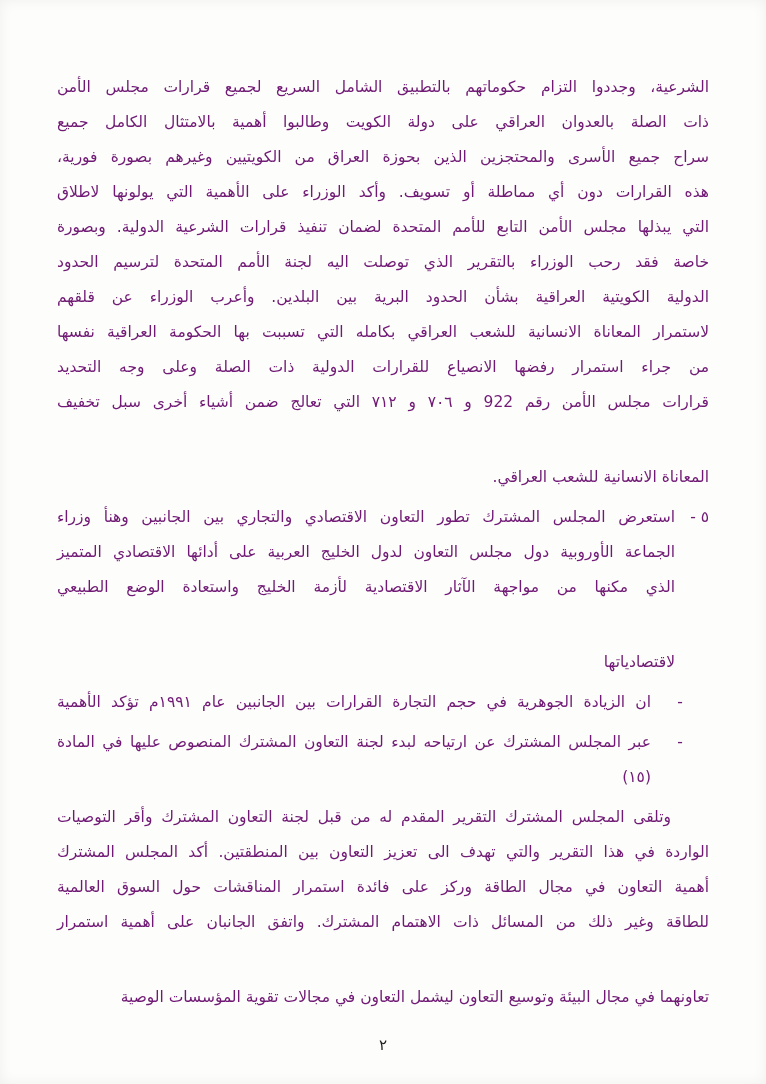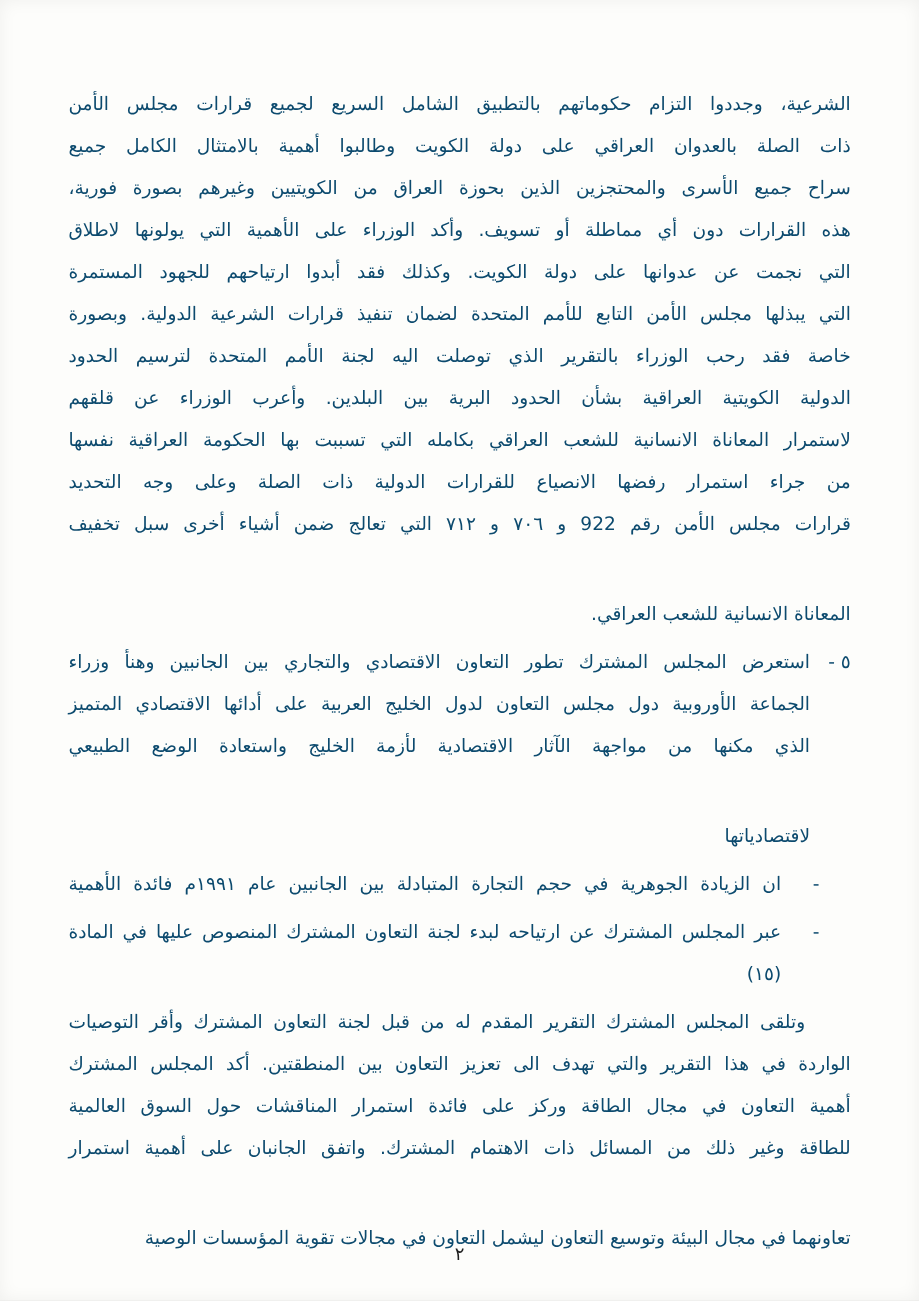--- a/index.html
+++ b/index.html
@@ -16,21 +16,21 @@
     overflow: hidden;
     box-shadow: inset 0 0 14px rgba(0,0,0,0.06);
     font-family: "DejaVu Sans", sans-serif;
   }
   .content {
     position: absolute;
     top: 70px;
     right: 57px;
     width: 652px;
     direction: rtl;
-    color: #0c4a6e;
+    color: #701a75;
     font-size: 15.5px;
     letter-spacing: 0.1px;
   }
   .block {
     position: relative;
   }
   .block + .block {
     margin-top: 5px;
   }
   .line {
@@ -77,39 +77,38 @@
 </head>
 <body>
 
 <div class="page">
   <div class="content">
       <div class="block body">
         <div class="line">الشرعية، وجددوا التزام حكوماتهم بالتطبيق الشامل السريع لجميع قرارات مجلس الأمن</div>
         <div class="line">ذات الصلة بالعدوان العراقي على دولة الكويت وطالبوا أهمية بالامتثال الكامل جميع</div>
         <div class="line">سراح جميع الأسرى والمحتجزين الذين بحوزة العراق من الكويتيين وغيرهم بصورة فورية،</div>
         <div class="line">هذه القرارات دون أي مماطلة أو تسويف. وأكد الوزراء على الأهمية التي يولونها لاطلاق</div>
-        <div class="line">التي نجمت عن عدوانها على دولة الكويت. وكذلك فقد أبدوا ارتياحهم للجهود المستمرة</div>
         <div class="line">التي يبذلها مجلس الأمن التابع للأمم المتحدة لضمان تنفيذ قرارات الشرعية الدولية. وبصورة</div>
         <div class="line">خاصة فقد رحب الوزراء بالتقرير الذي توصلت اليه لجنة الأمم المتحدة لترسيم الحدود</div>
         <div class="line">الدولية الكويتية العراقية بشأن الحدود البرية بين البلدين. وأعرب الوزراء عن قلقهم</div>
         <div class="line">لاستمرار المعاناة الانسانية للشعب العراقي بكامله التي تسببت بها الحكومة العراقية نفسها</div>
         <div class="line">من جراء استمرار رفضها الانصياع للقرارات الدولية ذات الصلة وعلى وجه التحديد</div>
         <div class="line">قرارات مجلس الأمن رقم 922 و ٧٠٦ و ٧١٢ التي تعالج ضمن أشياء أخرى سبل تخفيف</div>
         <div class="line last">المعاناة الانسانية للشعب العراقي.</div>
       </div>
       <div class="block numbered">
         <span class="marker">٥ -</span>
         <div class="line">استعرض المجلس المشترك تطور التعاون الاقتصادي والتجاري بين الجانبين وهنأ وزراء</div>
         <div class="line">الجماعة الأوروبية دول مجلس التعاون لدول الخليج العربية على أدائها الاقتصادي المتميز</div>
         <div class="line">الذي مكنها من مواجهة الآثار الاقتصادية لأزمة الخليج واستعادة الوضع الطبيعي</div>
         <div class="line last">لاقتصادياتها</div>
       </div>
       <div class="block dash">
         <span class="marker">-</span>
-        <div class="line">ان الزيادة الجوهرية في حجم التجارة المتبادلة بين الجانبين عام ١٩٩١م فائدة الأهمية</div>
+        <div class="line">ان الزيادة الجوهرية في حجم التجارة القرارات بين الجانبين عام ١٩٩١م تؤكد الأهمية</div>
       </div>
       <div class="block dash">
         <span class="marker">-</span>
         <div class="line">عبر المجلس المشترك عن ارتياحه لبدء لجنة التعاون المشترك المنصوص عليها في المادة (١٥)</div>
       </div>
       <div class="block body indent-first">
         <div class="line">وتلقى المجلس المشترك التقرير المقدم له من قبل لجنة التعاون المشترك وأقر التوصيات</div>
         <div class="line">الواردة في هذا التقرير والتي تهدف الى تعزيز التعاون بين المنطقتين. أكد المجلس المشترك</div>
         <div class="line">أهمية التعاون في مجال الطاقة وركز على فائدة استمرار المناقشات حول السوق العالمية</div>
         <div class="line">للطاقة وغير ذلك من المسائل ذات الاهتمام المشترك. واتفق الجانبان على أهمية استمرار</div>

